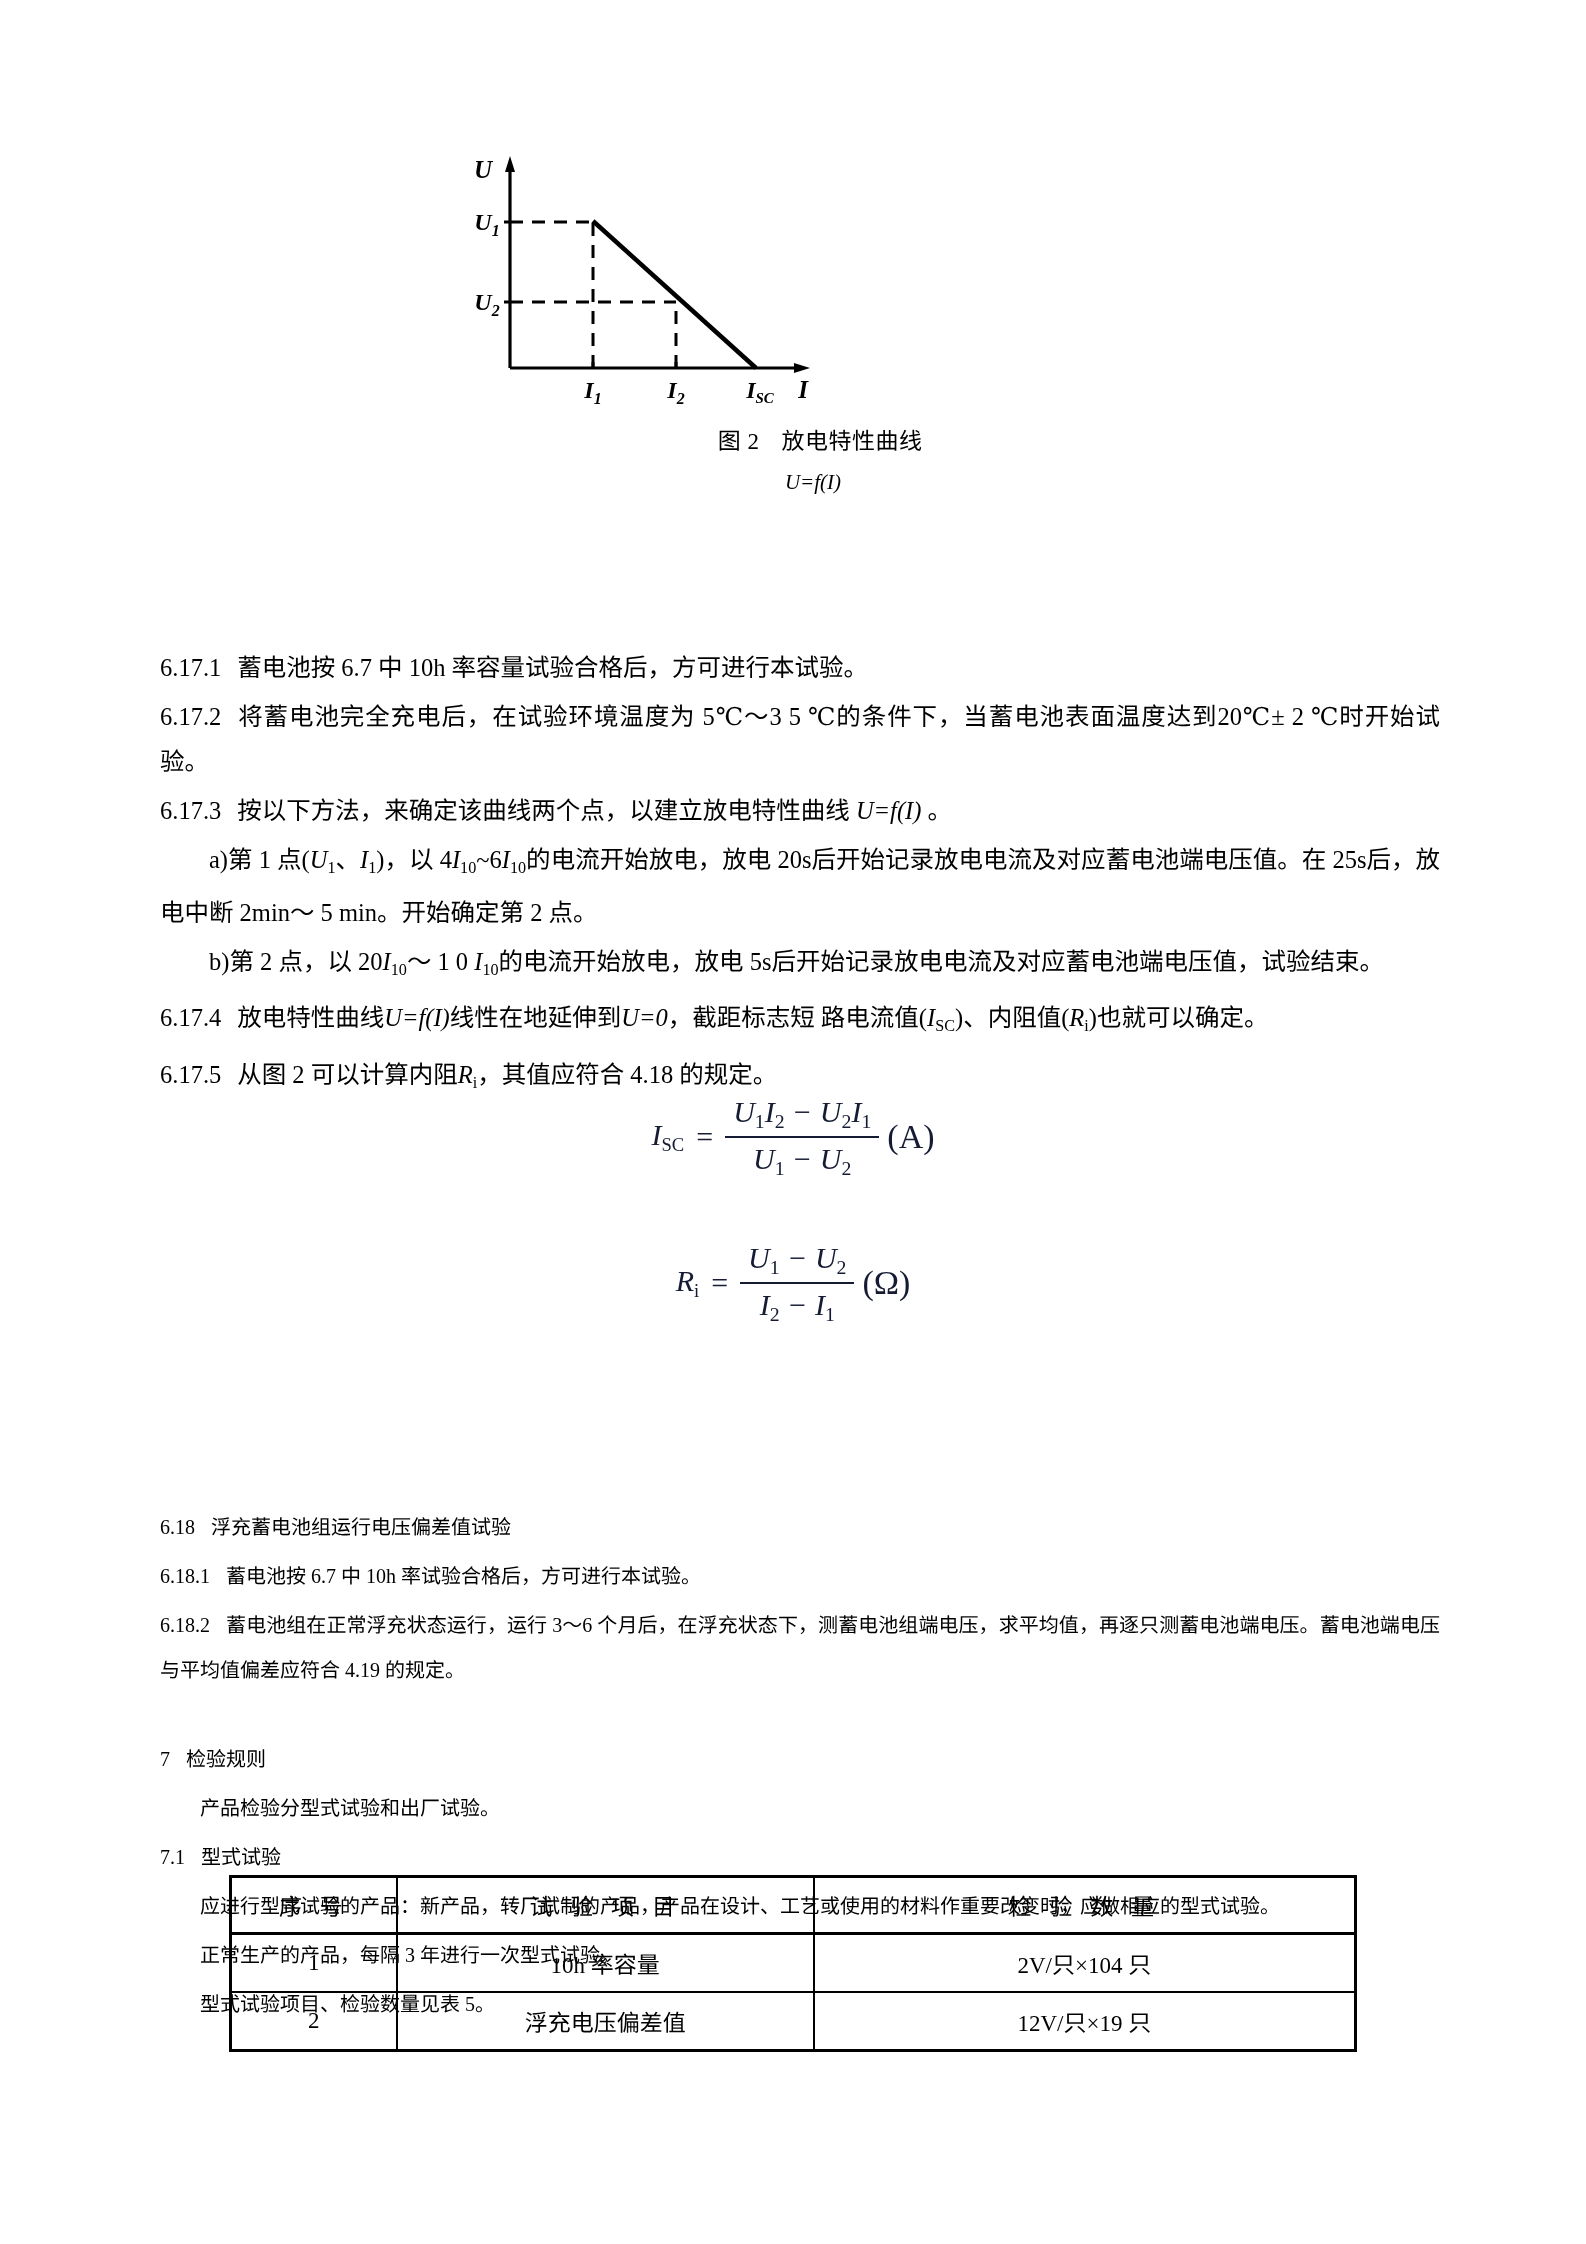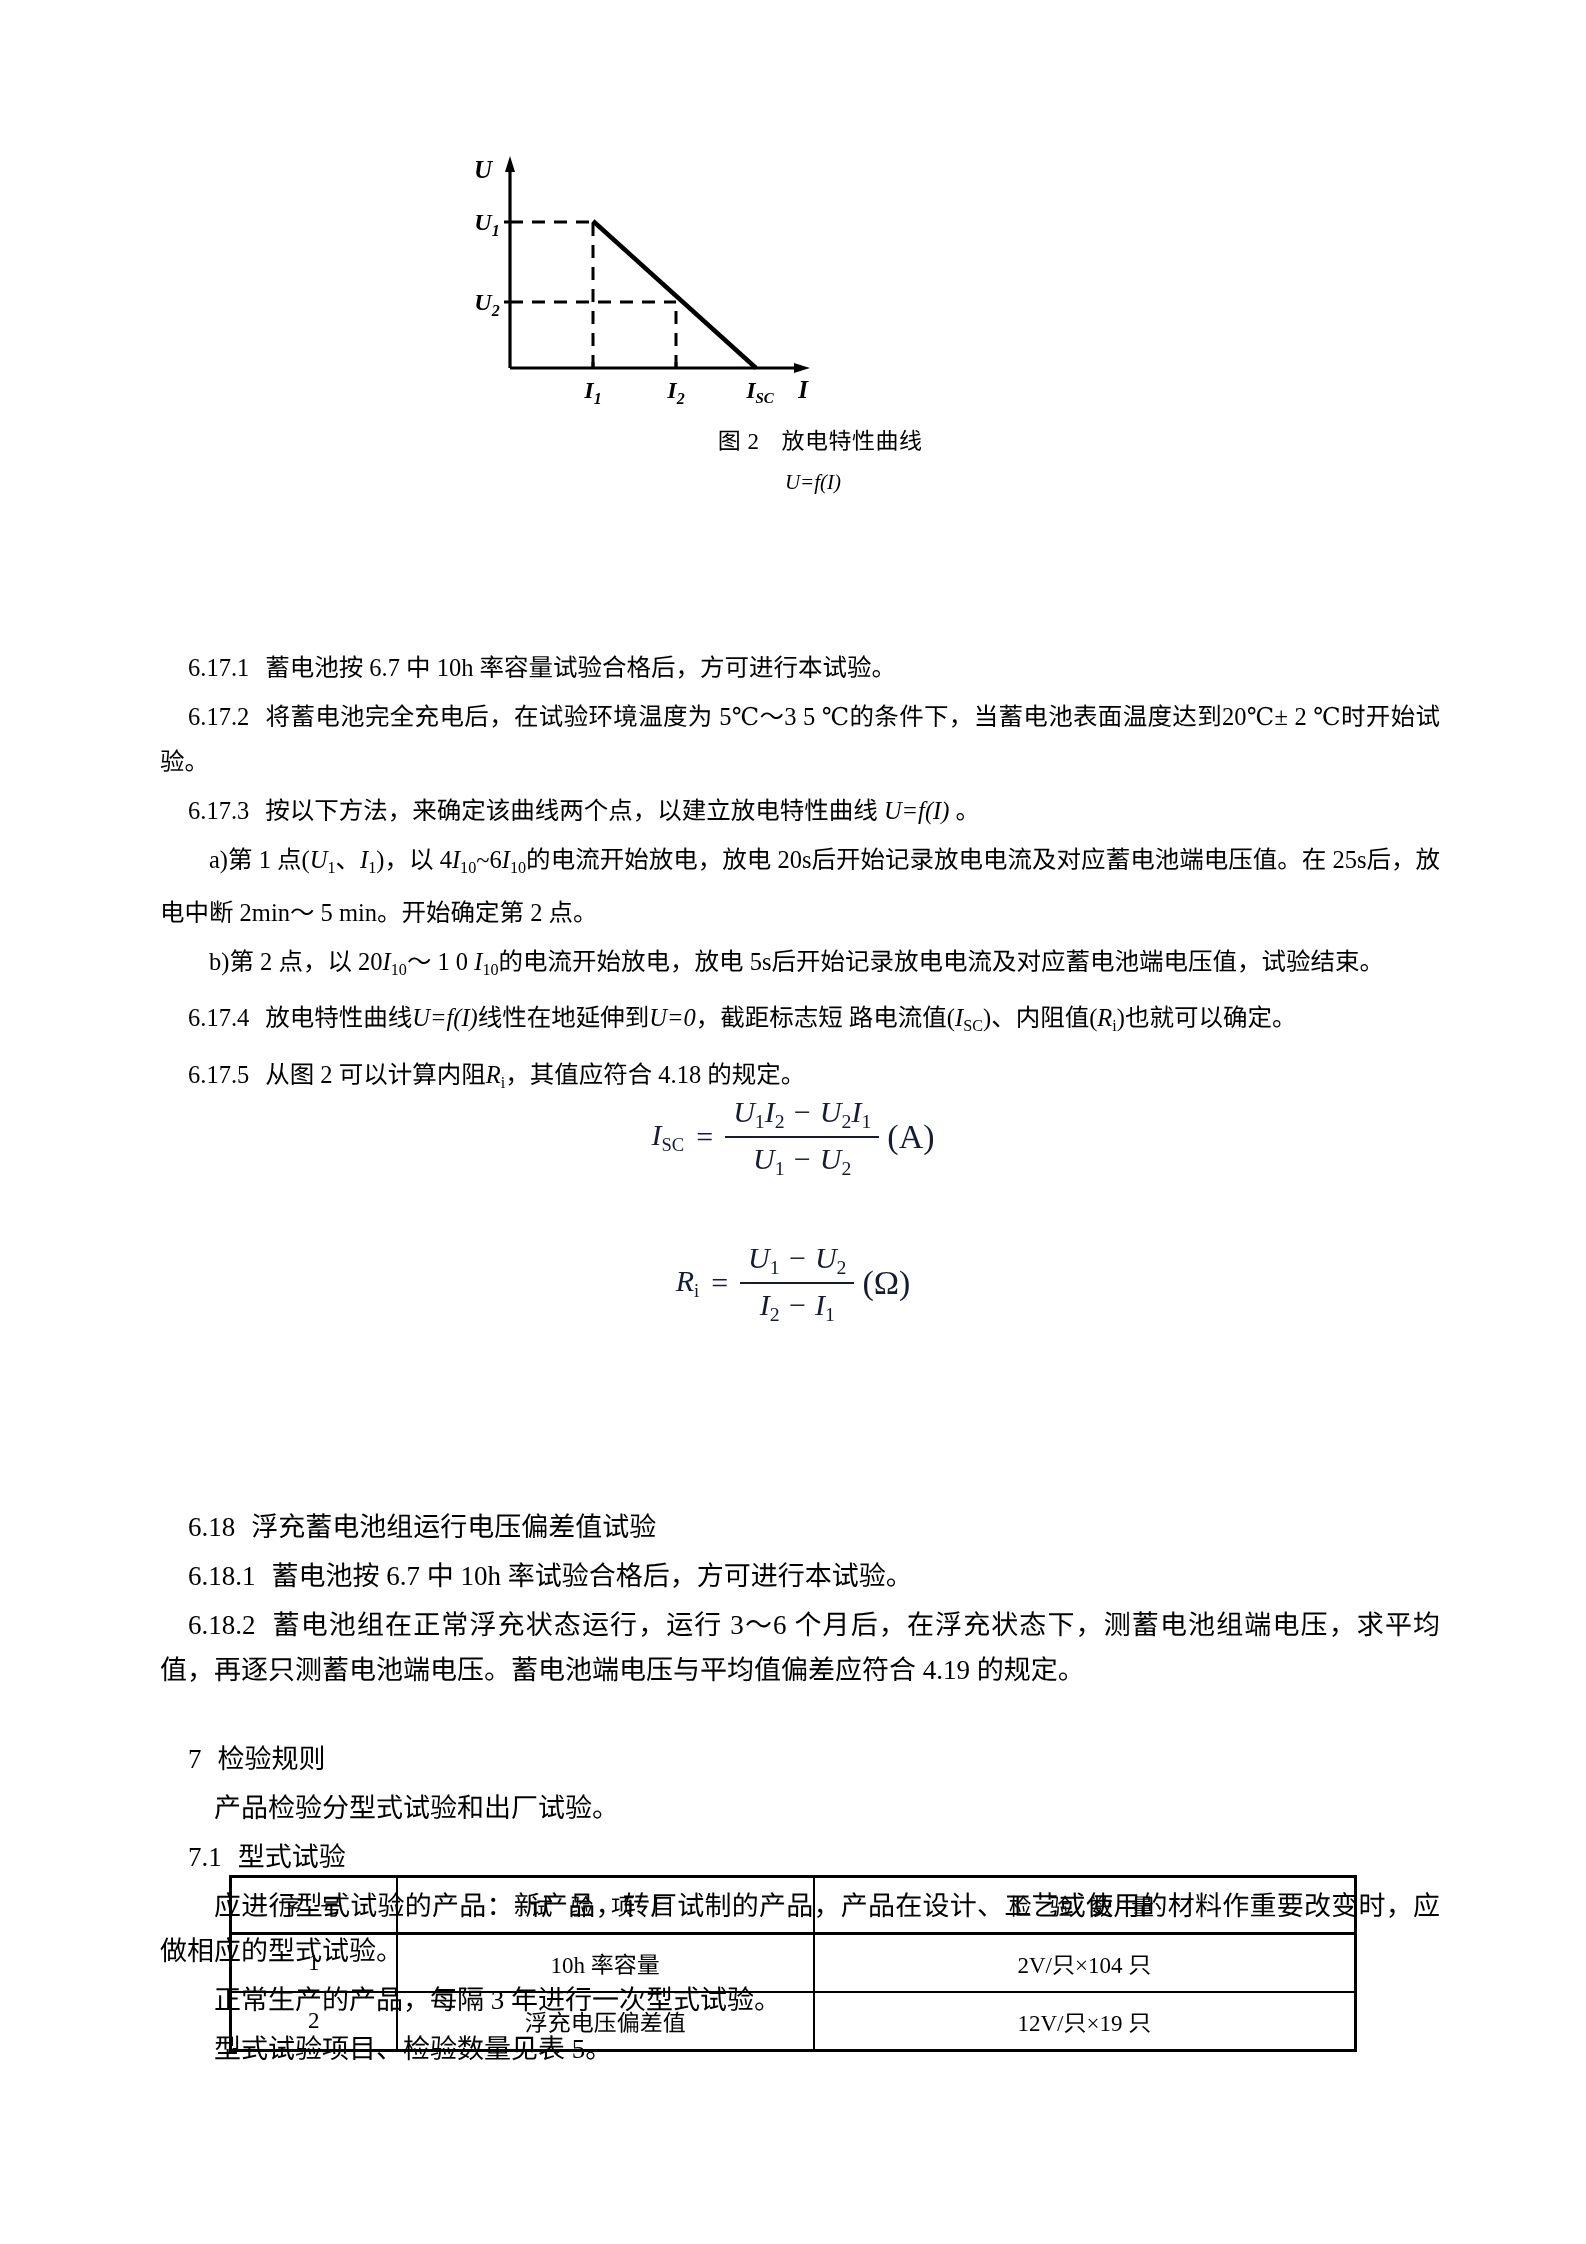--- a/index.html
+++ b/index.html
@@ -55,21 +55,21 @@
     left: 160px;
     top: 645px;
     width: 1280px;
     font-size: 24.5px;
     line-height: 45px;
   }
   .clause {
     margin: 0 0 4px 0;
     text-align: justify;
   }
-  .clause .num { margin-right: 16px; margin-left: 28px; }
+  .clause .num { margin-right: 16px; }
   .indent { text-indent: 2em; }
 
   i, .it { font-style: italic; }
   sub { font-size: 0.66em; vertical-align: -0.28em; }
 
   
   .formula-area {
     position: absolute;
     left: 0;
     top: 1095px;
@@ -98,21 +98,21 @@
   .frac .bot { padding: 4px 8px 0 8px; font-style: italic; }
   .frac sub { font-style: normal; }
   .unit { margin-left: 8px; font-size: 34px; }
 
   
   .sec7 {
     position: absolute;
     left: 160px;
     top: 1505px;
     width: 1280px;
-    font-size: 27px;
+    font-size: 20px;
     line-height: 45px;
   }
   .sec7 .num { margin-right: 16px; }
 
   
   .table-block {
     position: absolute;
     left: 0;
     top: 1875px;
     width: 1586px;

